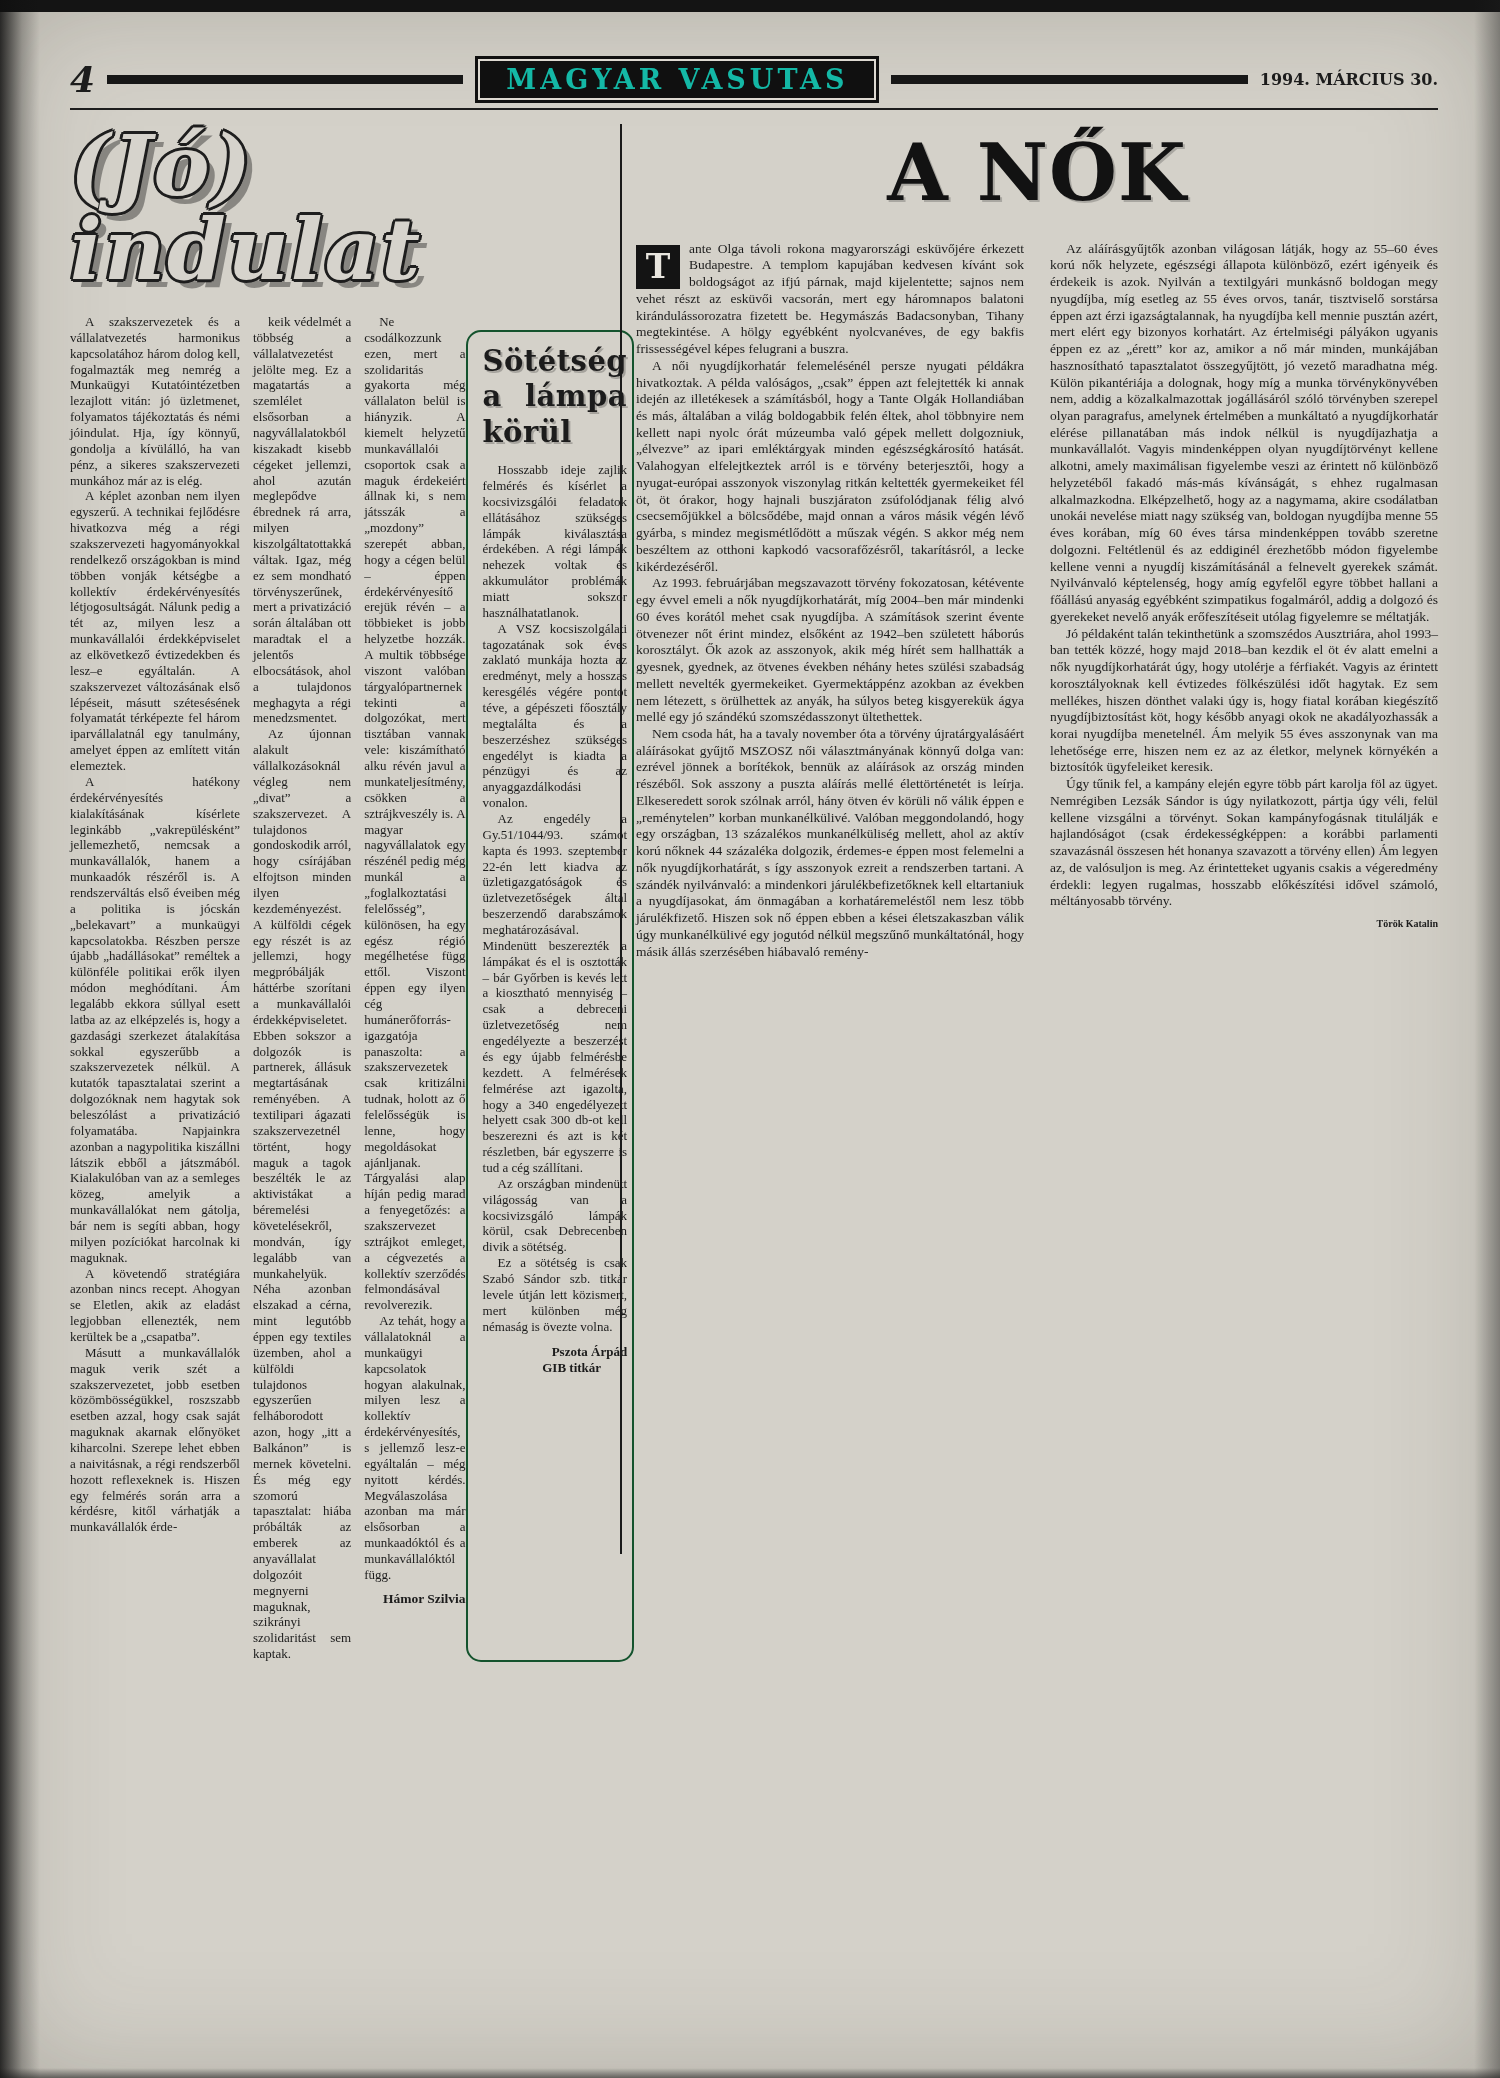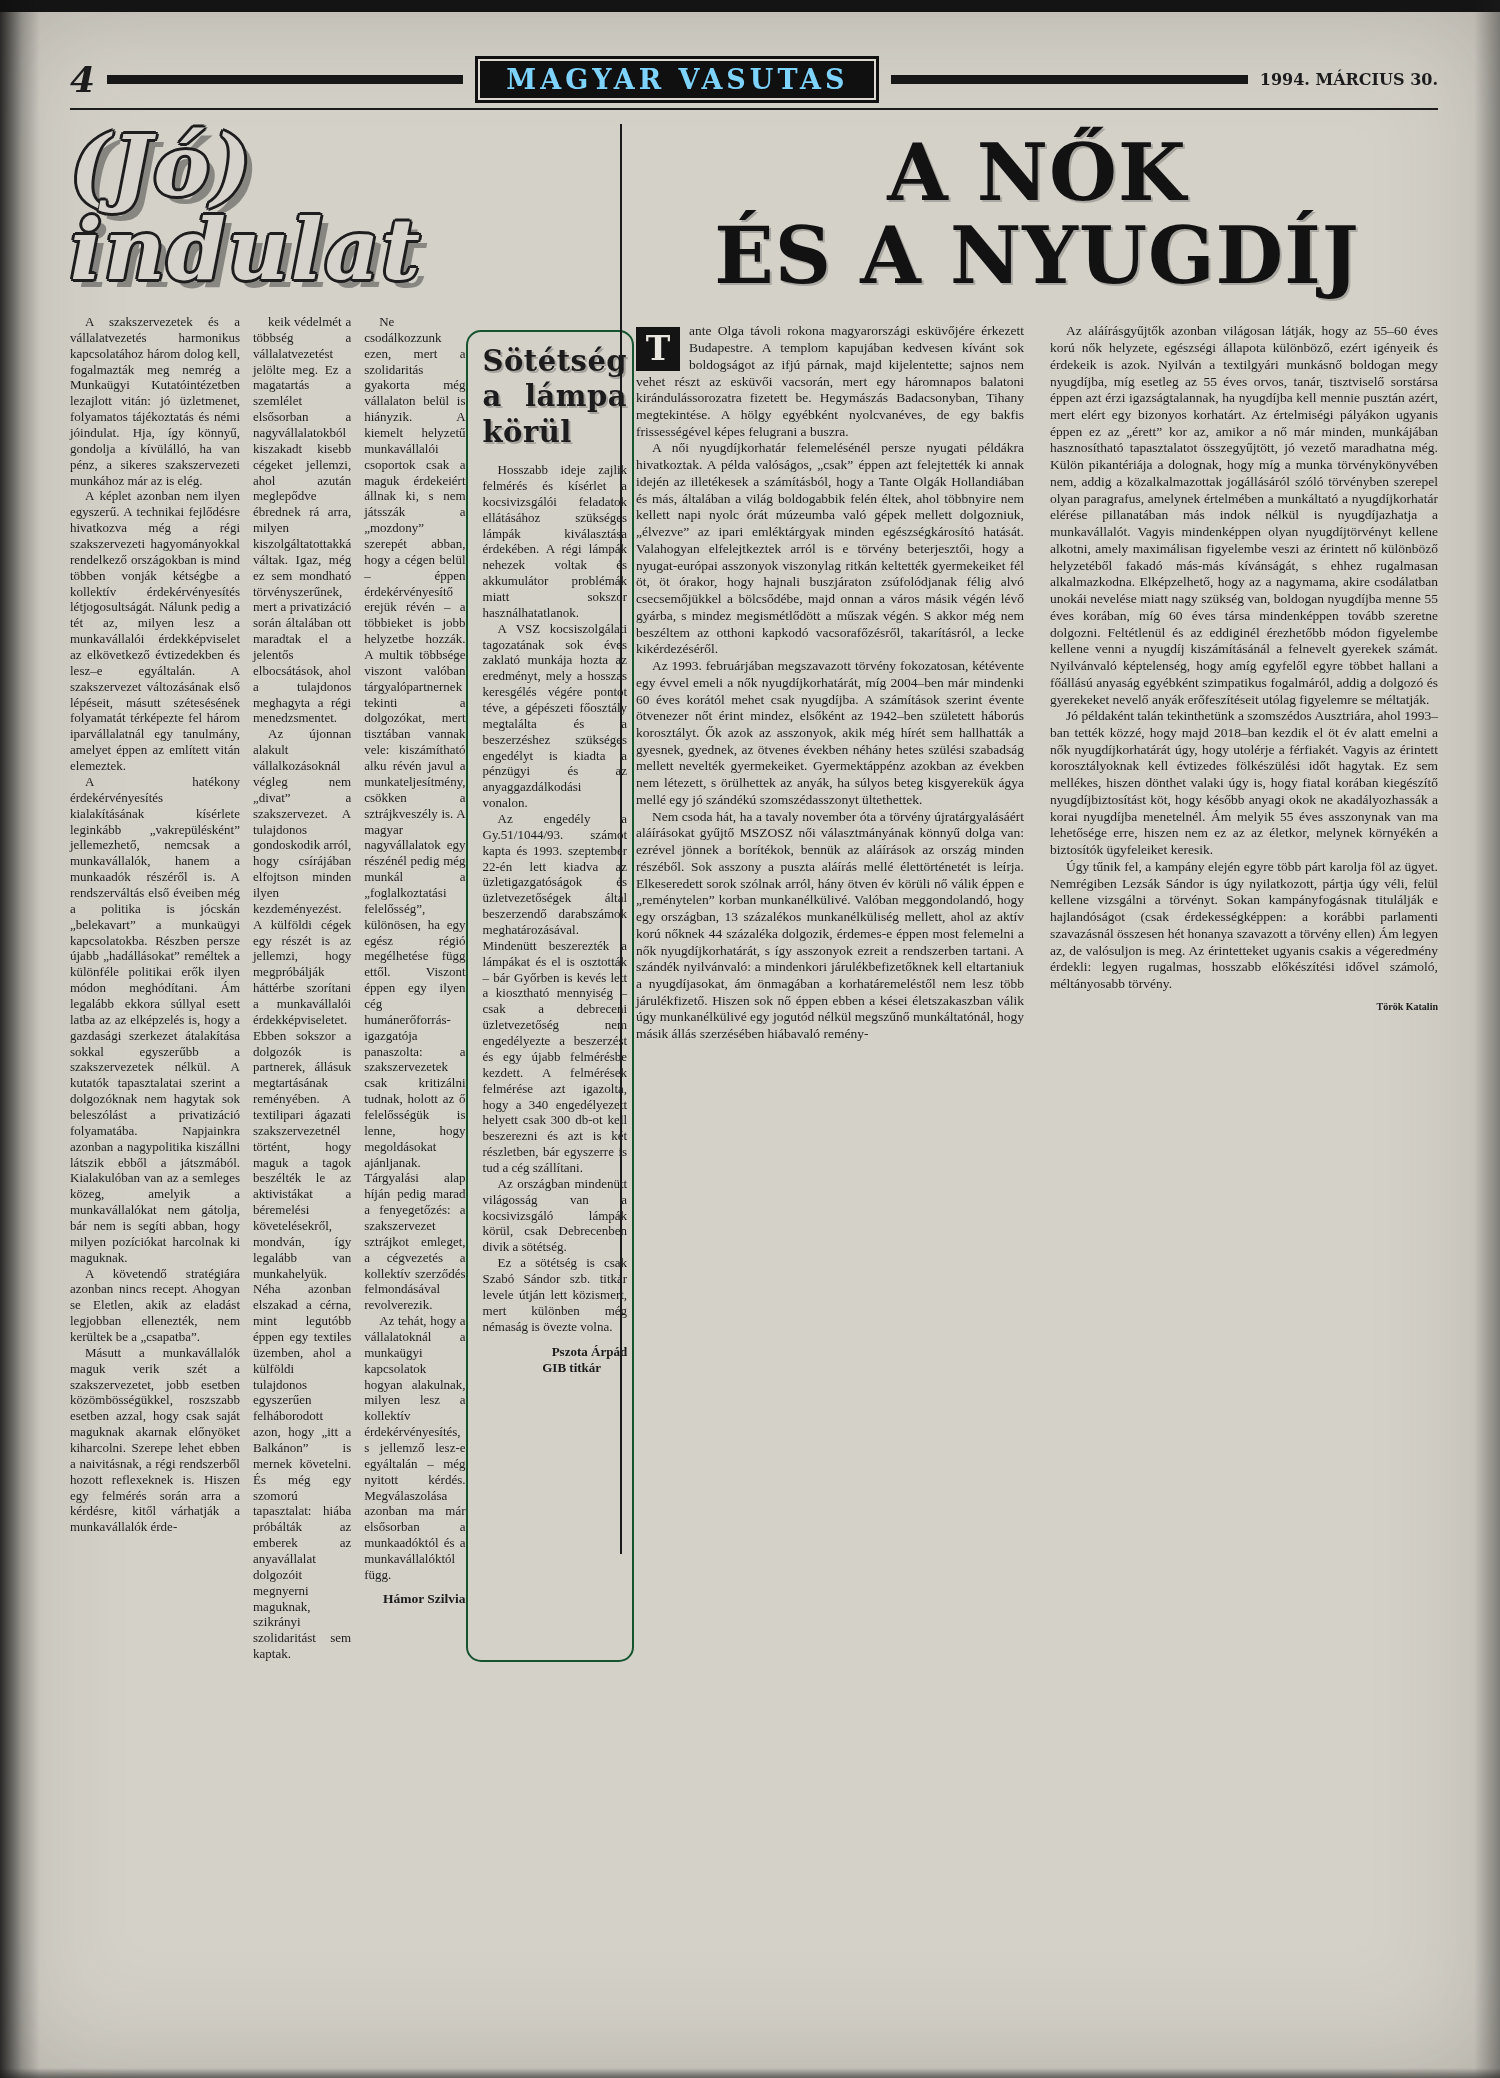--- a/index.html
+++ b/index.html
@@ -11,21 +11,21 @@
         background:linear-gradient(to top,rgba(20,20,20,.55),transparent);}
   .scan-left{position:absolute;top:0;left:0;bottom:0;width:40px;
         background:linear-gradient(to right,rgba(15,15,15,.85),rgba(15,15,15,.25) 55%,transparent);}
   .scan-right{position:absolute;top:0;right:0;bottom:0;width:26px;
         background:linear-gradient(to left,rgba(30,30,30,.4),transparent);}
 
   
   .header{position:absolute;top:56px;left:70px;right:62px;display:flex;align-items:center;gap:12px;height:46px;}
   .page-number{font-family:"DejaVu Serif",serif;font-size:36px;font-weight:bold;font-style:italic;line-height:1;}
   .header-rule{flex:1;height:9px;background:#171717;box-shadow:0 12px 0 -10px #171717;}
-  .masthead{background:#101010;color:#7dd3fc;border:3px solid #101010;box-shadow:inset 0 0 0 2px #ddd9d1;
+  .masthead{background:#101010;color:#14b8a6;border:3px solid #101010;box-shadow:inset 0 0 0 2px #ddd9d1;
         padding:5px 28px;font-family:"DejaVu Serif",serif;font-weight:bold;font-size:27px;letter-spacing:4px;white-space:nowrap;}
   .issue-date{font-family:"DejaVu Serif",serif;font-size:16px;font-weight:bold;white-space:nowrap;}
   .header-underline{position:absolute;top:108px;left:70px;right:62px;height:2px;background:#1d1d1d;}
 
   
   .content{position:absolute;top:118px;left:70px;right:62px;display:flex;}
   .left-section{width:536px;flex:none;}
   .section-divider{width:2px;height:1430px;background:#1a1a1a;margin:6px 14px 0 14px;flex:none;}
   .right-section{flex:1;min-width:0;}
 
@@ -124,21 +124,20 @@
           </div>
         </div>
       </div>
     </div>
 
     <div class="section-divider"></div>
 
     <div class="right-section">
       <div class="right-headline">
         <span class="hl1">A NŐK</span>
-        <span class="hl2">ÉS A NYUGDÍJ</span>
       </div>
       <div class="right-cols">
         <div class="rcol">
           <p class="first"><span class="drop-cap">T</span><span>ante Olga távoli rokona magyarországi esküvőjére érkezett Budapestre. A templom kapujában kedvesen kívánt sok boldogságot az ifjú párnak, majd kijelentette; sajnos nem vehet részt az esküvői vacsorán, mert egy háromnapos balatoni kirándulássorozatra fizetett be. Hegymászás Badacsonyban, Tihany megtekintése. A hölgy egyébként nyolcvanéves, de egy bakfis frissességével képes felugrani a buszra.</span></p>
           <p>A női nyugdíjkorhatár felemelésénél persze nyugati példákra hivatkoztak. A példa valóságos, „csak” éppen azt felejtették ki annak idején az illetékesek a számításból, hogy a Tante Olgák Hollandiában és más, általában a világ boldogabbik felén éltek, ahol többnyire nem kellett napi nyolc órát múzeumba való gépek mellett dolgozniuk, „élvezve” az ipari emléktárgyak minden egészségkárosító hatását. Valahogyan elfelejtkeztek arról is e törvény beterjesztői, hogy a nyugat-európai asszonyok viszonylag ritkán keltették gyermekeiket fél öt, öt órakor, hogy hajnali buszjáraton zsúfolódjanak félig alvó csecsemőjükkel a bölcsődébe, majd onnan a város másik végén lévő gyárba, s mindez megismétlődött a műszak végén. S akkor még nem beszéltem az otthoni kapkodó vacsorafőzésről, takarításról, a lecke kikérdezéséről.</p>
           <p>Az 1993. februárjában megszavazott törvény fokozatosan, kétévente egy évvel emeli a nők nyugdíjkorhatárát, míg 2004–ben már mindenki 60 éves korától mehet csak nyugdíjba. A számítások szerint évente ötvenezer nőt érint mindez, elsőként az 1942–ben született háborús korosztályt. Ők azok az asszonyok, akik még hírét sem hallhatták a gyesnek, gyednek, az ötvenes években néhány hetes szülési szabadság mellett nevelték gyermekeiket. Gyermektáppénz azokban az években nem létezett, s örülhettek az anyák, ha súlyos beteg kisgyerekük ágya mellé egy jó szándékú szomszédasszonyt ültethettek.</p>
           <p>Nem csoda hát, ha a tavaly november óta a törvény újratárgyalásáért aláírásokat gyűjtő MSZOSZ női választmányának könnyű dolga van: ezrével jönnek a borítékok, bennük az aláírások az ország minden részéből. Sok asszony a puszta aláírás mellé élettörténetét is leírja. Elkeseredett sorok szólnak arról, hány ötven év körüli nő válik éppen e „reménytelen” korban munkanélkülivé. Valóban meggondolandó, hogy egy országban, 13 százalékos munkanélküliség mellett, ahol az aktív korú nőknek 44 százaléka dolgozik, érdemes-e éppen most felemelni a nők nyugdíjkorhatárát, s így asszonyok ezreit a rendszerben tartani. A szándék nyilvánvaló: a mindenkori járulékbefizetőknek kell eltartaniuk a nyugdíjasokat, ám önmagában a korhatáremeléstől nem lesz több járulékfizető. Hiszen sok nő éppen ebben a kései életszakaszban válik úgy munkanélkülivé egy jogutód nélkül megszűnő munkáltatónál, hogy másik állás szerzésében hiábavaló remény-</p>
         </div>
         <div class="rcol">
           <p>Az aláírásgyűjtők azonban világosan látják, hogy az 55–60 éves korú nők helyzete, egészségi állapota különböző, ezért igényeik és érdekeik is azok. Nyilván a textilgyári munkásnő boldogan megy nyugdíjba, míg esetleg az 55 éves orvos, tanár, tisztviselő sorstársa éppen azt érzi igazságtalannak, ha nyugdíjba kell mennie pusztán azért, mert elért egy bizonyos korhatárt. Az értelmiségi pályákon ugyanis éppen ez az „érett” kor az, amikor a nő már minden, munkájában hasznosítható tapasztalatot összegyűjtött, jó vezető maradhatna még. Külön pikantériája a dolognak, hogy míg a munka törvénykönyvében nem, addig a közalkalmazottak jogállásáról szóló törvényben szerepel olyan paragrafus, amelynek értelmében a munkáltató a nyugdíjkorhatár elérése pillanatában más indok nélkül is nyugdíjazhatja a munkavállalót. Vagyis mindenképpen olyan nyugdíjtörvényt kellene alkotni, amely maximálisan figyelembe veszi az érintett nő különböző helyzetéből fakadó más-más kívánságát, s ehhez rugalmasan alkalmazkodna. Elképzelhető, hogy az a nagymama, akire csodálatban unokái nevelése miatt nagy szükség van, boldogan nyugdíjba menne 55 éves korában, míg 60 éves társa mindenképpen tovább szeretne dolgozni. Feltétlenül és az eddiginél érezhetőbb módon figyelembe kellene venni a nyugdíj kiszámításánál a felnevelt gyerekek számát. Nyilvánvaló képtelenség, hogy amíg egyfelől egyre többet hallani a főállású anyaság egyébként szimpatikus fogalmáról, addig a dolgozó és gyerekeket nevelő anyák erőfeszítéseit utólag figyelemre se méltatják.</p>

